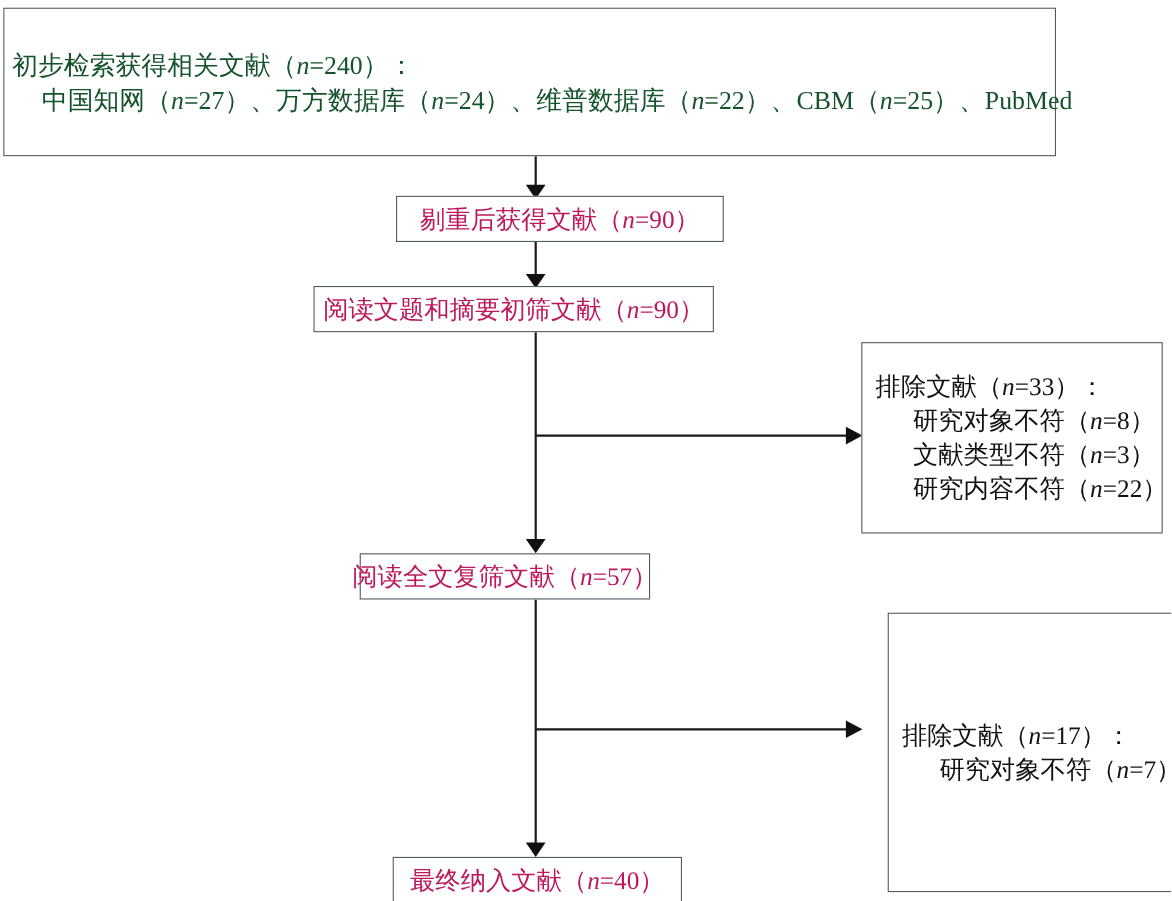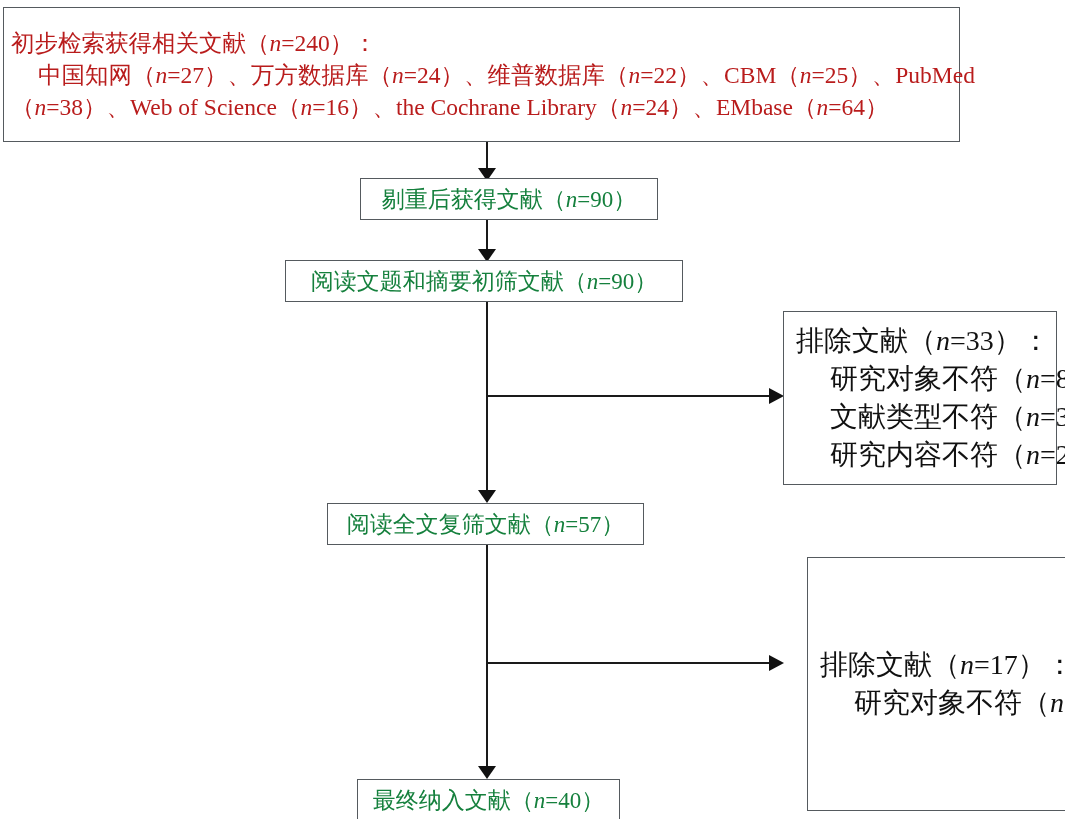--- a/index.html
+++ b/index.html
@@ -20,55 +20,55 @@
   .box {
     position: absolute;
     box-sizing: border-box;
     border: 1.6px solid #555a5e;
     background: #ffffff;
   }
   .boxtext {
     font-size: 23px;
     line-height: 1.0;
     white-space: nowrap;
-    color: #15803d;
+    color: #be185d;
   }
   
   .box.center {
     display: flex;
     align-items: center;
     justify-content: center;
   }
   
   .box.stack {
     display: flex;
     flex-direction: column;
     justify-content: center;
   }
   .box.stack .line {
-    font-size: 28px;
+    font-size: 23px;
     white-space: nowrap;
     padding-left: 12px;
     color: #111111;
   }
   .box.stack .line.indent {
     padding-left: 46px;
     font-family: Liberation Serif, serif;
   }
   
   #box-search {
     display: flex;
     flex-direction: column;
     justify-content: center;
   }
   #box-search .line {
     font-size: 23.5px;
     white-space: nowrap;
     padding-left: 7px;
-    color: #b91c1c;
+    color: #14532d;
   }
   #box-search .line.indent {
     padding-left: 34px;
   }
   .ital {
     font-style: italic;
   }
   svg#wires {
     position: absolute;
     left: 0;
@@ -107,32 +107,31 @@
     <line x1="487" y1="545" x2="487" y2="768"></line>
     <polygon class="arrowhead" points="478,766 496,766 487,779"></polygon>
 
     <line x1="487" y1="663" x2="770" y2="663"></line>
     <polygon class="arrowhead" points="769,655 769,671 784,663"></polygon>
   </svg>
 
   <div class="box" id="box-search" style="left:3px; top:7px; width:957px; height:135px;">
     <div class="line">初步检索获得相关文献（<span class="ital">n</span>=240）：</div>
     <div class="line indent">中国知网（<span class="ital">n</span>=27）、万方数据库（<span class="ital">n</span>=24）、维普数据库（<span class="ital">n</span>=22）、CBM（<span class="ital">n</span>=25）、PubMed</div>
-    <div class="line">（<span class="ital">n</span>=38）、Web of Science（<span class="ital">n</span>=16）、the Cochrane Library（<span class="ital">n</span>=24）、EMbase（<span class="ital">n</span>=64）</div>
   </div>
 
   <div class="box center" style="left:360px; top:178px; width:298px; height:42px;">
     <span class="boxtext">剔重后获得文献（<span class="ital">n</span>=90）</span>
   </div>
 
-  <div class="box center" style="left:285px; top:260px; width:398px; height:42px;">
+  <div class="box center" style="left:285px; top:260px; width:364px; height:42px;">
     <span class="boxtext">阅读文题和摘要初筛文献（<span class="ital">n</span>=90）</span>
   </div>
 
-  <div class="box center" style="left:327px; top:503px; width:317px; height:42px;">
+  <div class="box center" style="left:327px; top:503px; width:264px; height:42px;">
     <span class="boxtext">阅读全文复筛文献（<span class="ital">n</span>=57）</span>
   </div>
 
   <div class="box center" style="left:357px; top:779px; width:263px; height:42px;">
     <span class="boxtext">最终纳入文献（<span class="ital">n</span>=40）</span>
   </div>
 
   <div class="box stack" style="left:783px; top:311px; width:274px; height:174px;">
     <div class="line">排除文献（<span class="ital">n</span>=33）：</div>
     <div class="line indent">研究对象不符（<span class="ital">n</span>=8）</div>

